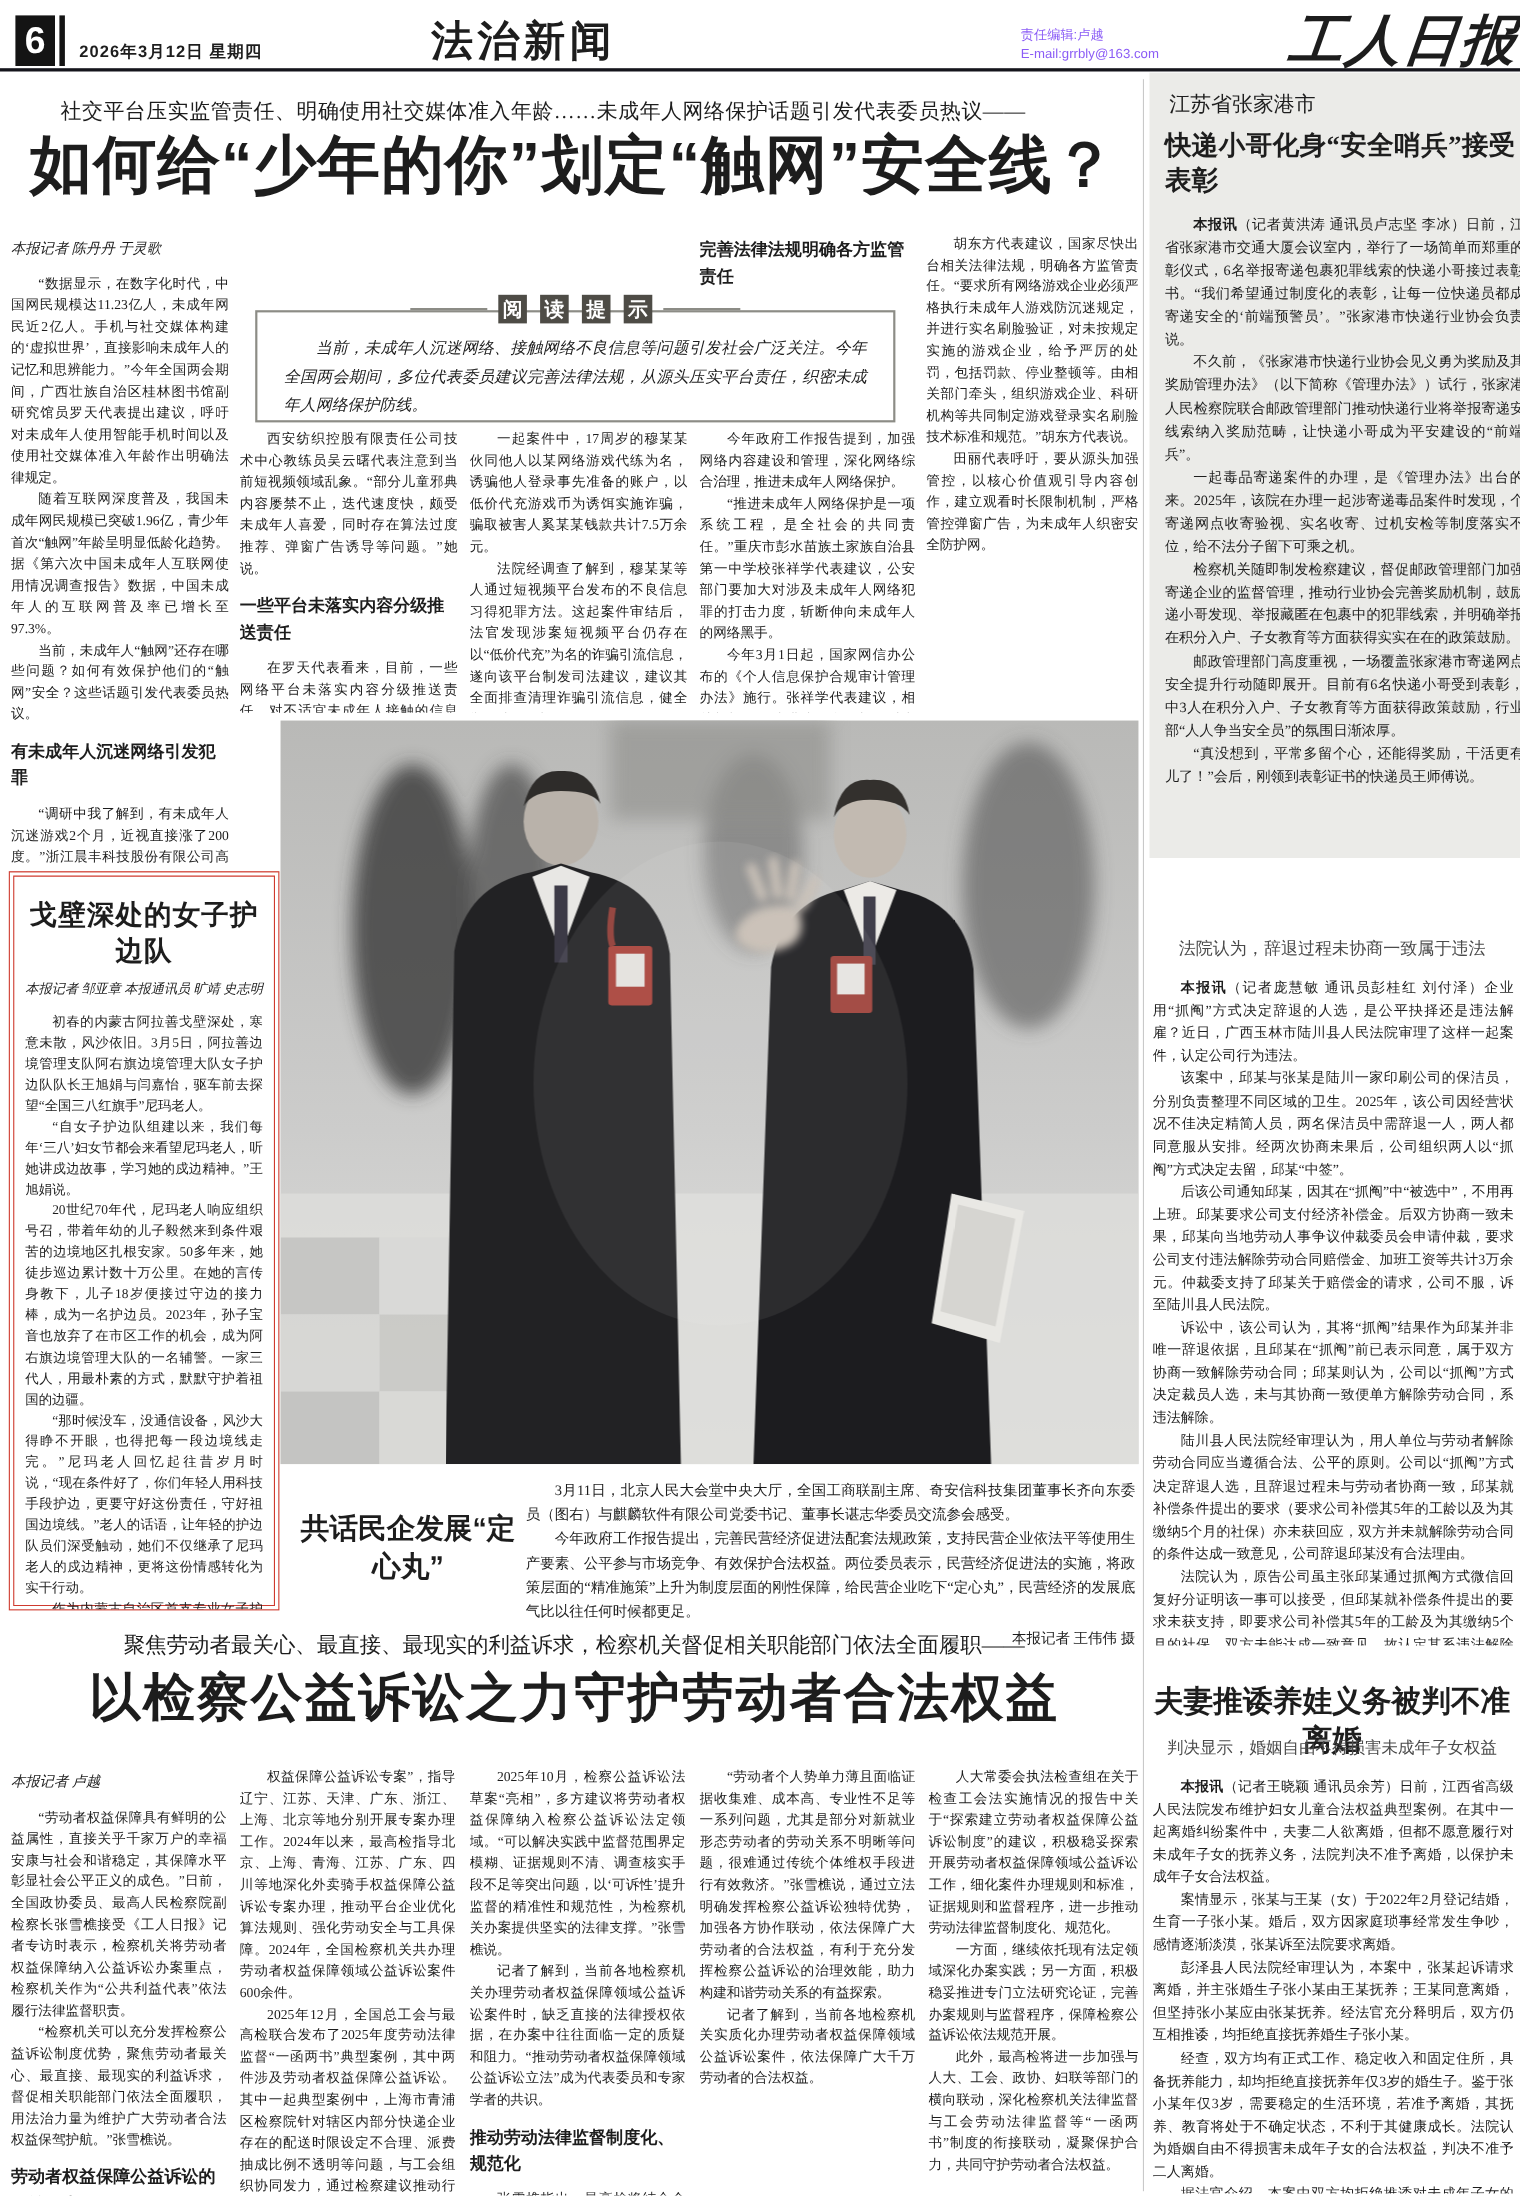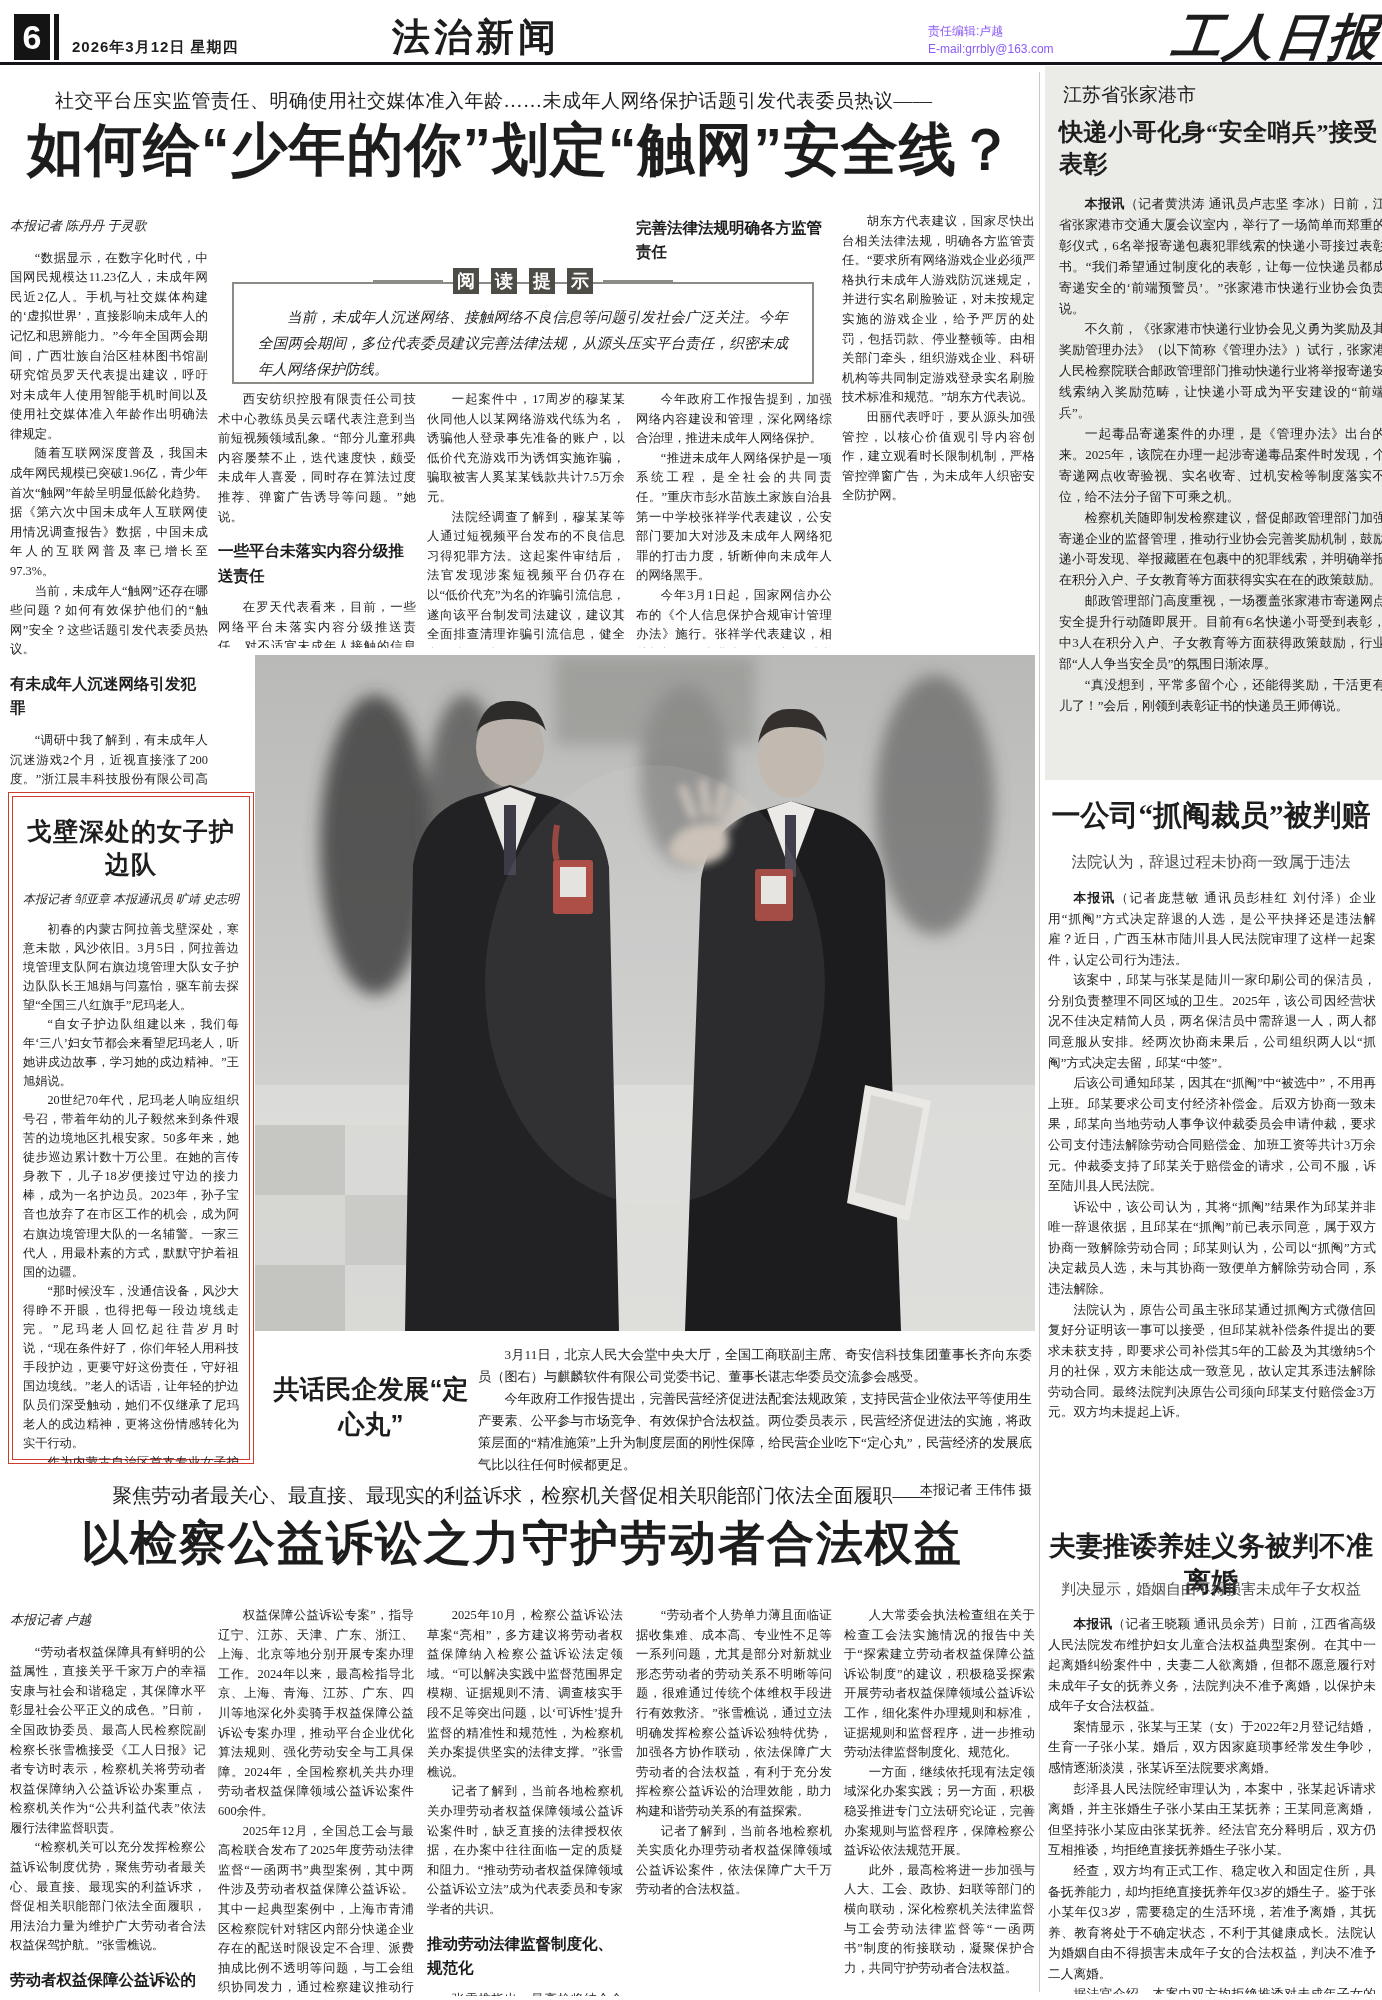--- a/index.html
+++ b/index.html
@@ -224,27 +224,27 @@
     <div class="rail-body" style="height:590px;">
       <p class="bp"><span class="lead-in">本报讯</span><span>（记者黄洪涛 通讯员卢志坚 李冰）日前，江苏省张家港市交通大厦会议室内，举行了一场简单而郑重的表彰仪式，6名举报寄递包裹犯罪线索的快递小哥接过表彰证书。“我们希望通过制度化的表彰，让每一位快递员都成为寄递安全的‘前端预警员’。”张家港市快递行业协会负责人说。</span></p>
       <p class="bp">不久前，《张家港市快递行业协会见义勇为奖励及其他奖励管理办法》（以下简称《管理办法》）试行，张家港市人民检察院联合邮政管理部门推动快递行业将举报寄递安全线索纳入奖励范畴，让快递小哥成为平安建设的“前端哨兵”。</p>
       <p class="bp">一起毒品寄递案件的办理，是《管理办法》出台的由来。2025年，该院在办理一起涉寄递毒品案件时发现，个别寄递网点收寄验视、实名收寄、过机安检等制度落实不到位，给不法分子留下可乘之机。</p>
       <p class="bp">检察机关随即制发检察建议，督促邮政管理部门加强对寄递企业的监督管理，推动行业协会完善奖励机制，鼓励快递小哥发现、举报藏匿在包裹中的犯罪线索，并明确举报人在积分入户、子女教育等方面获得实实在在的政策鼓励。</p>
       <p class="bp">邮政管理部门高度重视，一场覆盖张家港市寄递网点的安全提升行动随即展开。目前有6名快递小哥受到表彰，其中3人在积分入户、子女教育等方面获得政策鼓励，行业内部“人人争当安全员”的氛围日渐浓厚。</p>
       <p class="bp">“真没想到，平常多留个心，还能得奖励，干活更有劲儿了！”会后，刚领到表彰证书的快递员王师傅说。</p>
     </div>
   </div>
 
-  <div class="abs rail-head" style="top:796px;font-size:29px;">一公司“抓阄裁员”被判赔</div>
   <div class="abs rail-sub" style="top:852px;font-size:15.5px;">法院认为，辞退过程未协商一致属于违法</div>
   <div class="abs rail-body" style="left:1048px;top:888px;width:328px;height:608px;font-size:12.7px;">
     <p class="bp"><span class="lead-in">本报讯</span><span>（记者庞慧敏 通讯员彭桂红 刘付泽）企业用“抓阄”方式决定辞退的人选，是公平抉择还是违法解雇？近日，广西玉林市陆川县人民法院审理了这样一起案件，认定公司行为违法。</span></p>
     <p class="bp">该案中，邱某与张某是陆川一家印刷公司的保洁员，分别负责整理不同区域的卫生。2025年，该公司因经营状况不佳决定精简人员，两名保洁员中需辞退一人，两人都同意服从安排。经两次协商未果后，公司组织两人以“抓阄”方式决定去留，邱某“中签”。</p>
     <p class="bp">后该公司通知邱某，因其在“抓阄”中“被选中”，不用再上班。邱某要求公司支付经济补偿金。后双方协商一致未果，邱某向当地劳动人事争议仲裁委员会申请仲裁，要求公司支付违法解除劳动合同赔偿金、加班工资等共计3万余元。仲裁委支持了邱某关于赔偿金的请求，公司不服，诉至陆川县人民法院。</p>
     <p class="bp">诉讼中，该公司认为，其将“抓阄”结果作为邱某并非唯一辞退依据，且邱某在“抓阄”前已表示同意，属于双方协商一致解除劳动合同；邱某则认为，公司以“抓阄”方式决定裁员人选，未与其协商一致便单方解除劳动合同，系违法解除。</p>
+    <p class="bp">陆川县人民法院经审理认为，用人单位与劳动者解除劳动合同应当遵循合法、公平的原则。公司以“抓阄”方式决定辞退人选，且辞退过程未与劳动者协商一致，邱某就补偿条件提出的要求（要求公司补偿其5年的工龄以及为其缴纳5个月的社保）亦未获回应，双方并未就解除劳动合同的条件达成一致意见，公司辞退邱某没有合法理由。</p>
     <p class="bp">法院认为，原告公司虽主张邱某通过抓阄方式微信回复好分证明该一事可以接受，但邱某就补偿条件提出的要求未获支持，即要求公司补偿其5年的工龄及为其缴纳5个月的社保，双方未能达成一致意见，故认定其系违法解除劳动合同。最终法院判决原告公司须向邱某支付赔偿金3万元。双方均未提起上诉。</p>
   </div>
 
   <div class="abs rail-head" style="top:1528px;font-size:27px;">夫妻推诿养娃义务被判不准离婚</div>
   <div class="abs rail-sub" style="top:1580px;font-size:15px;">判决显示，婚姻自由不得损害未成年子女权益</div>
   <div class="abs rail-body" style="left:1048px;top:1614px;width:328px;height:380px;font-size:12.7px;">
     <p class="bp"><span class="lead-in">本报讯</span><span>（记者王晓颖 通讯员余芳）日前，江西省高级人民法院发布维护妇女儿童合法权益典型案例。在其中一起离婚纠纷案件中，夫妻二人欲离婚，但都不愿意履行对未成年子女的抚养义务，法院判决不准予离婚，以保护未成年子女合法权益。</span></p>
     <p class="bp">案情显示，张某与王某（女）于2022年2月登记结婚，生育一子张小某。婚后，双方因家庭琐事经常发生争吵，感情逐渐淡漠，张某诉至法院要求离婚。</p>
     <p class="bp">彭泽县人民法院经审理认为，本案中，张某起诉请求离婚，并主张婚生子张小某由王某抚养；王某同意离婚，但坚持张小某应由张某抚养。经法官充分释明后，双方仍互相推诿，均拒绝直接抚养婚生子张小某。</p>
     <p class="bp">经查，双方均有正式工作、稳定收入和固定住所，具备抚养能力，却均拒绝直接抚养年仅3岁的婚生子。鉴于张小某年仅3岁，需要稳定的生活环境，若准予离婚，其抚养、教育将处于不确定状态，不利于其健康成长。法院认为婚姻自由不得损害未成年子女的合法权益，判决不准予二人离婚。</p>

